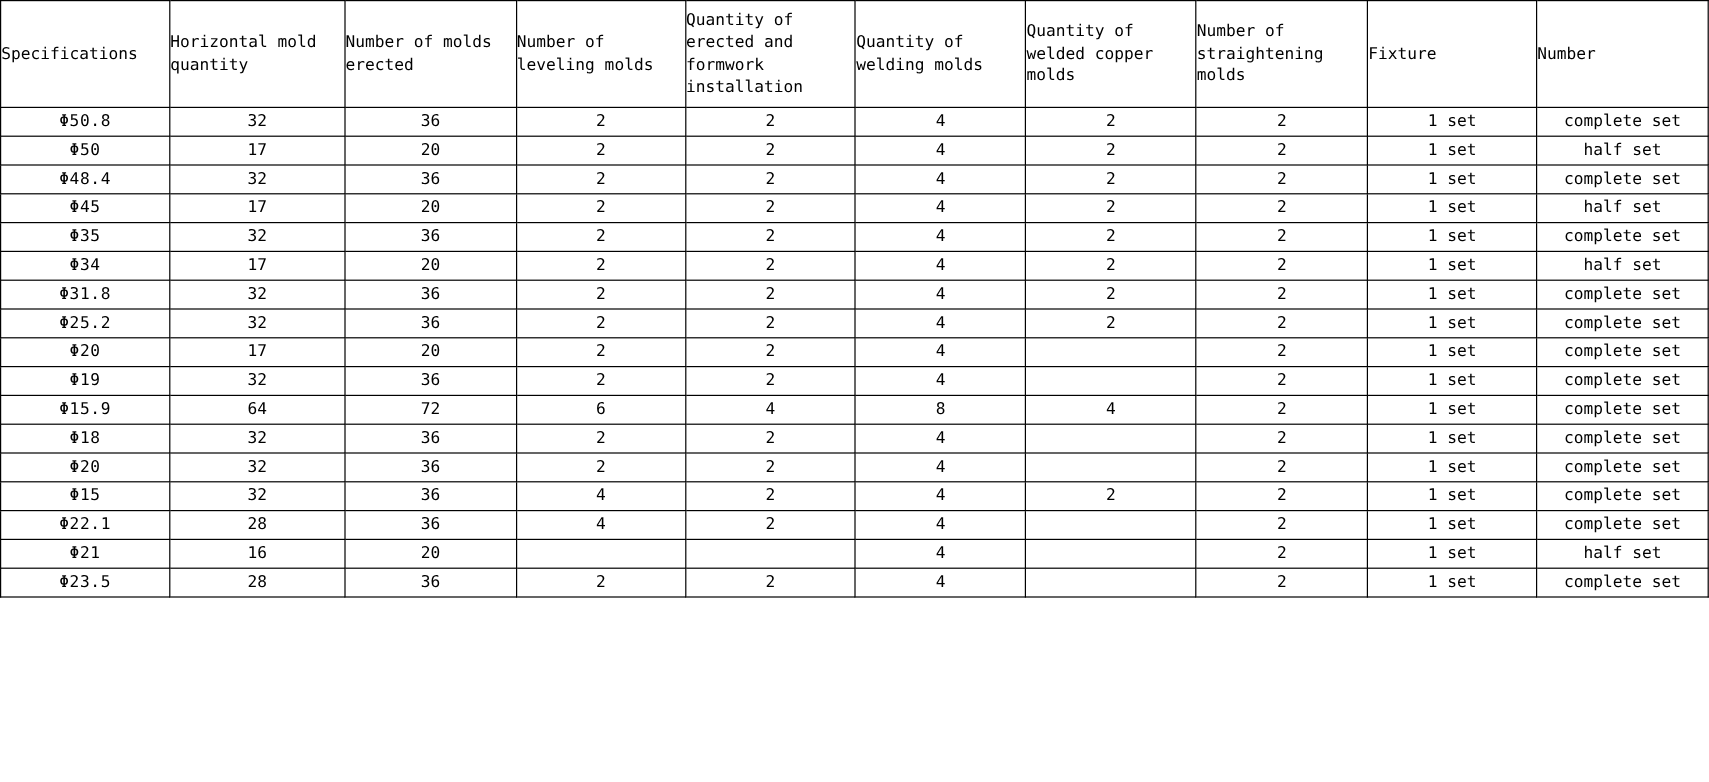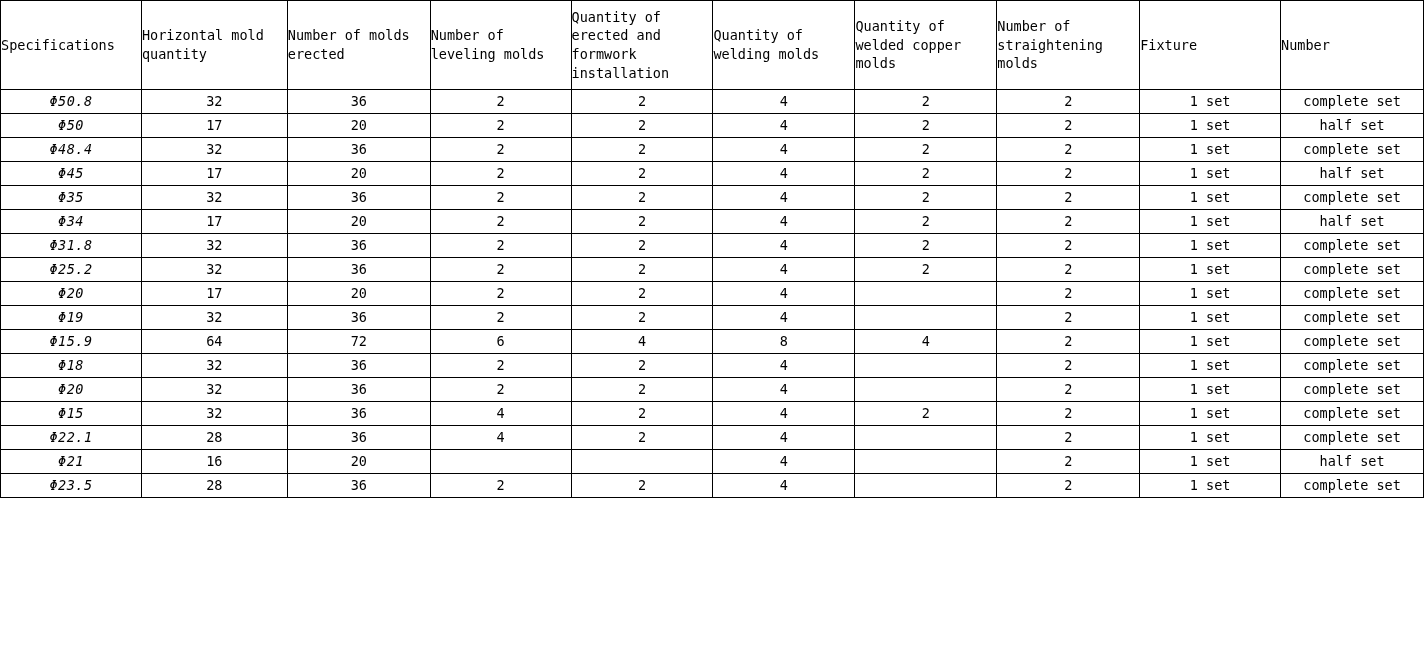--- a/index.html
+++ b/index.html
@@ -44,21 +44,20 @@
   }
   tbody td {
     text-align: center;
     height: 23px;
     white-space: nowrap;
     overflow: hidden;
   }
   tbody td.spec-cell {
     text-align: center;
     letter-spacing: 0.5px;
-    font-style: italic;
   }
   
   col.c0 { width: 140px; }
   col.c1 { width: 145px; }
   col.c2 { width: 142px; }
   col.c3 { width: 140px; }
   col.c4 { width: 141px; }
   col.c5 { width: 141px; }
   col.c6 { width: 141px; }
   col.c7 { width: 142px; }

